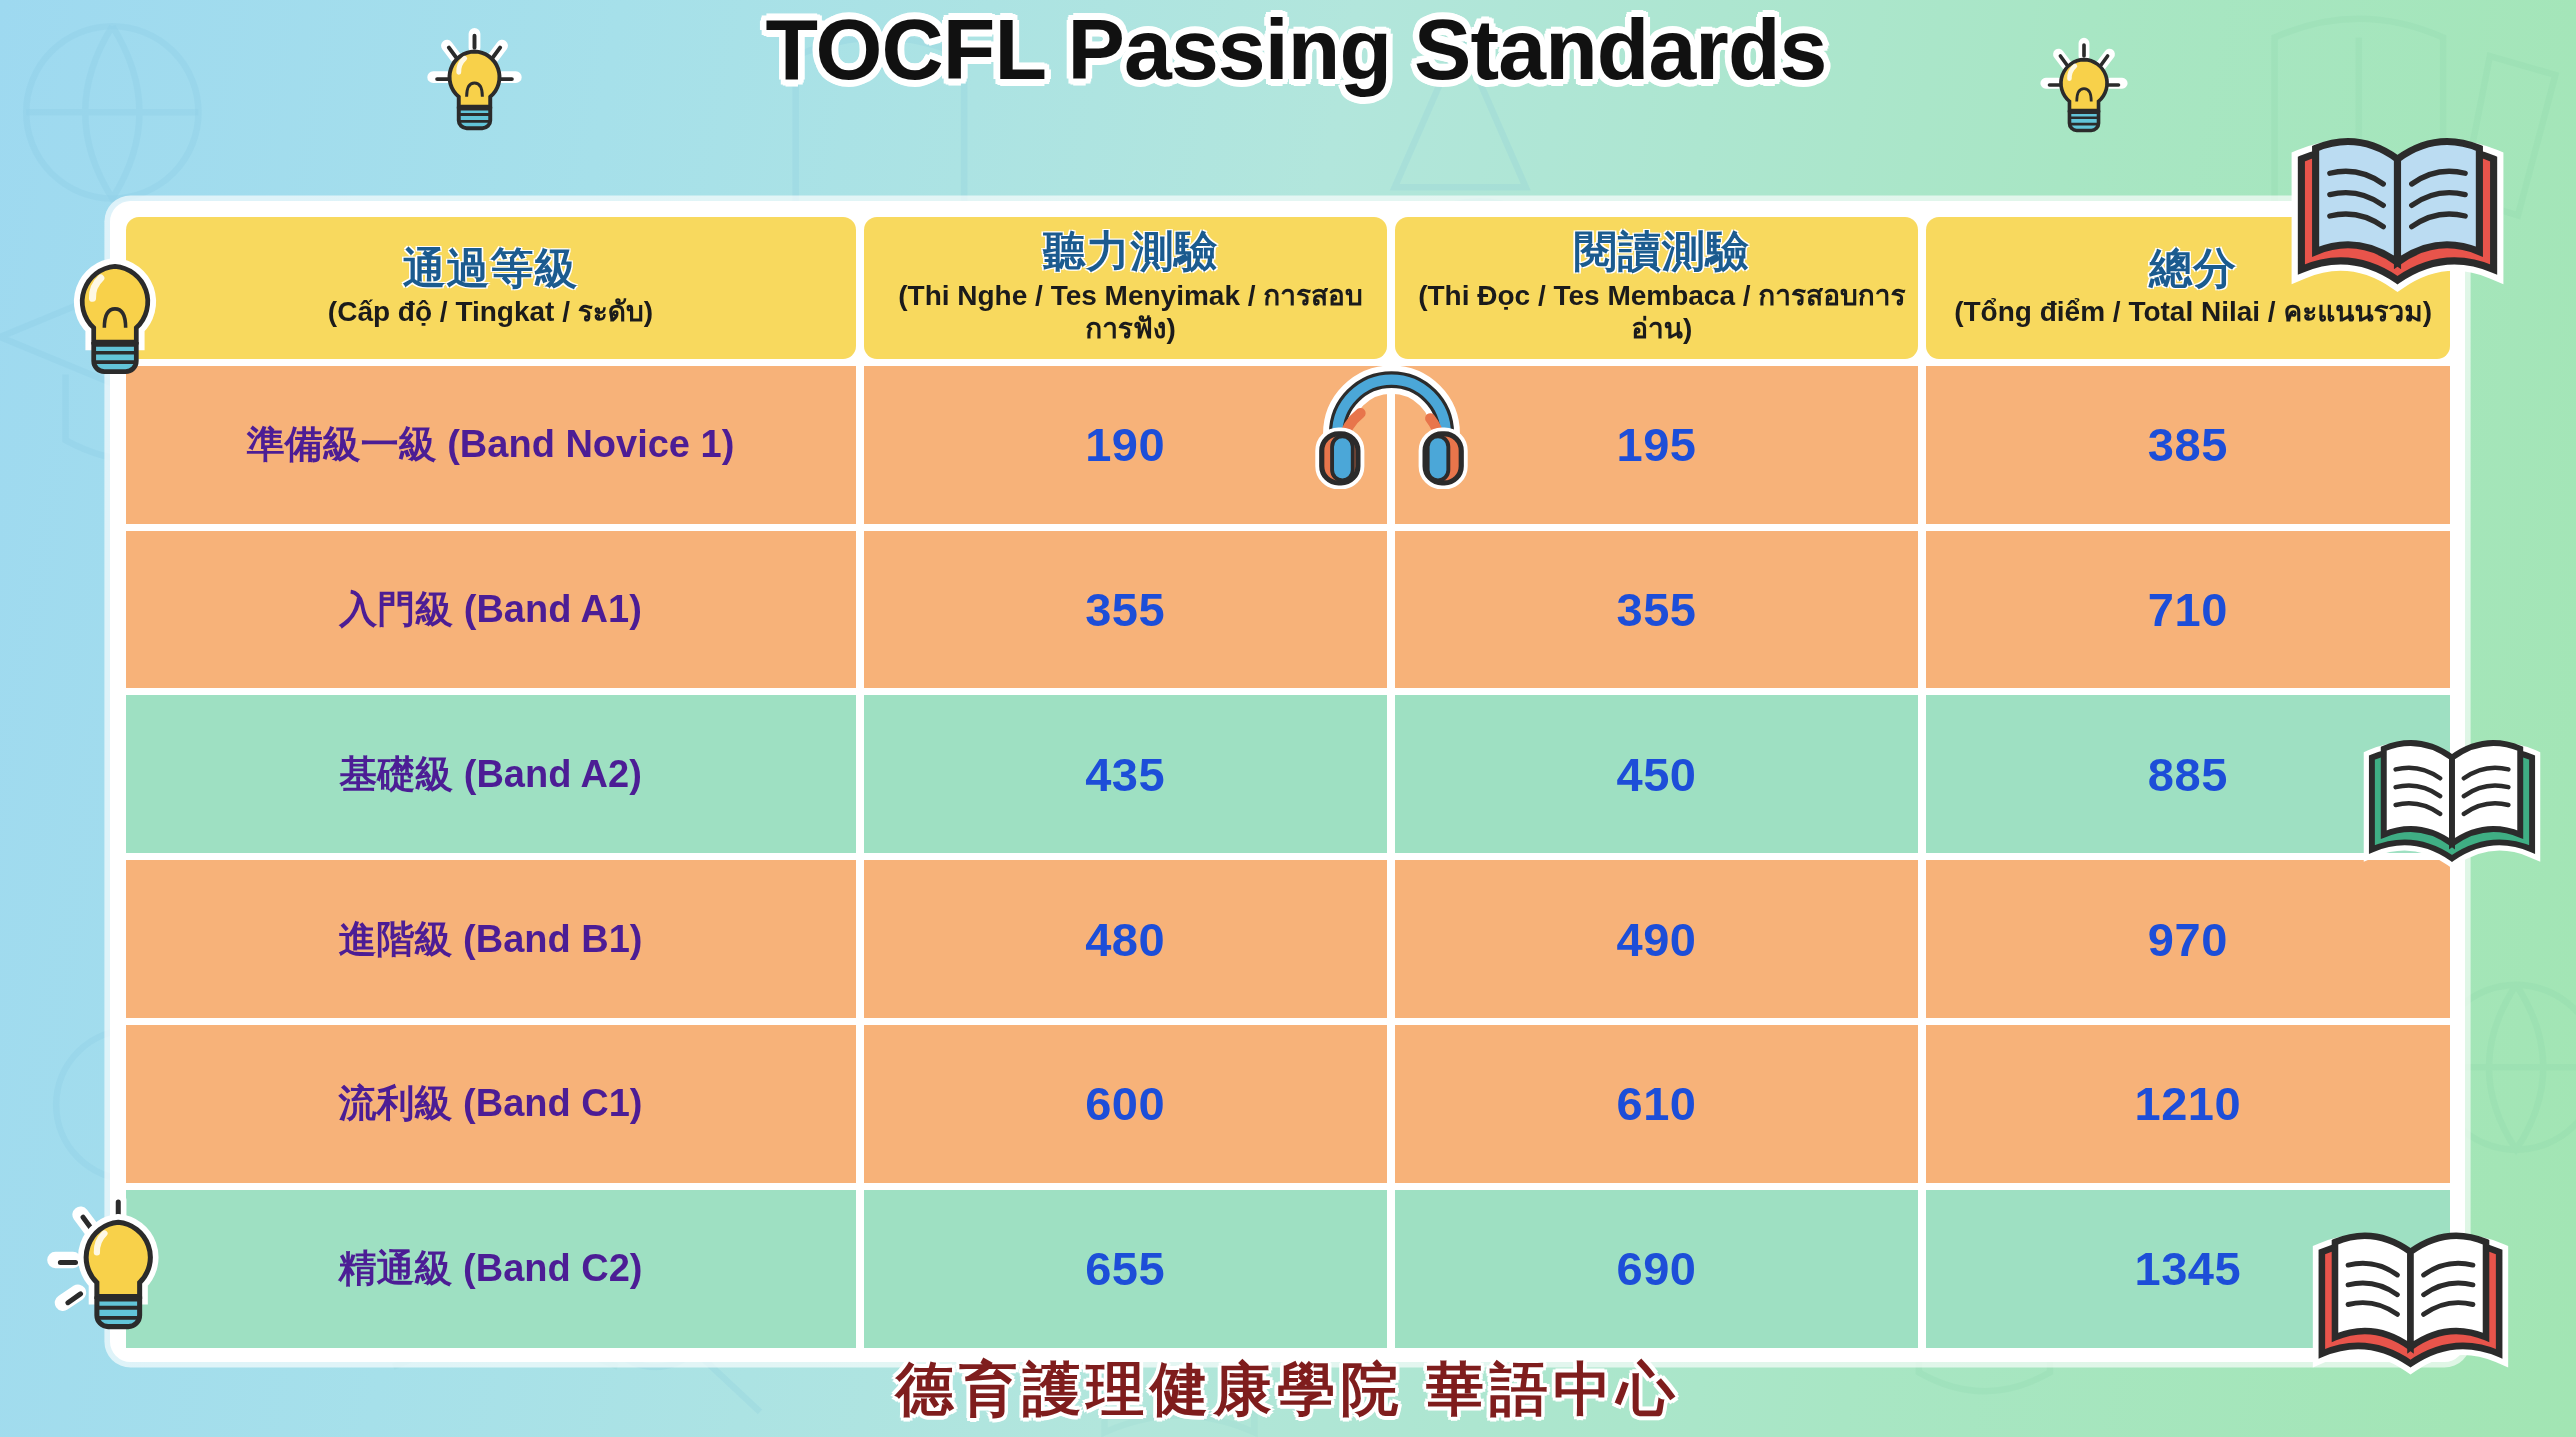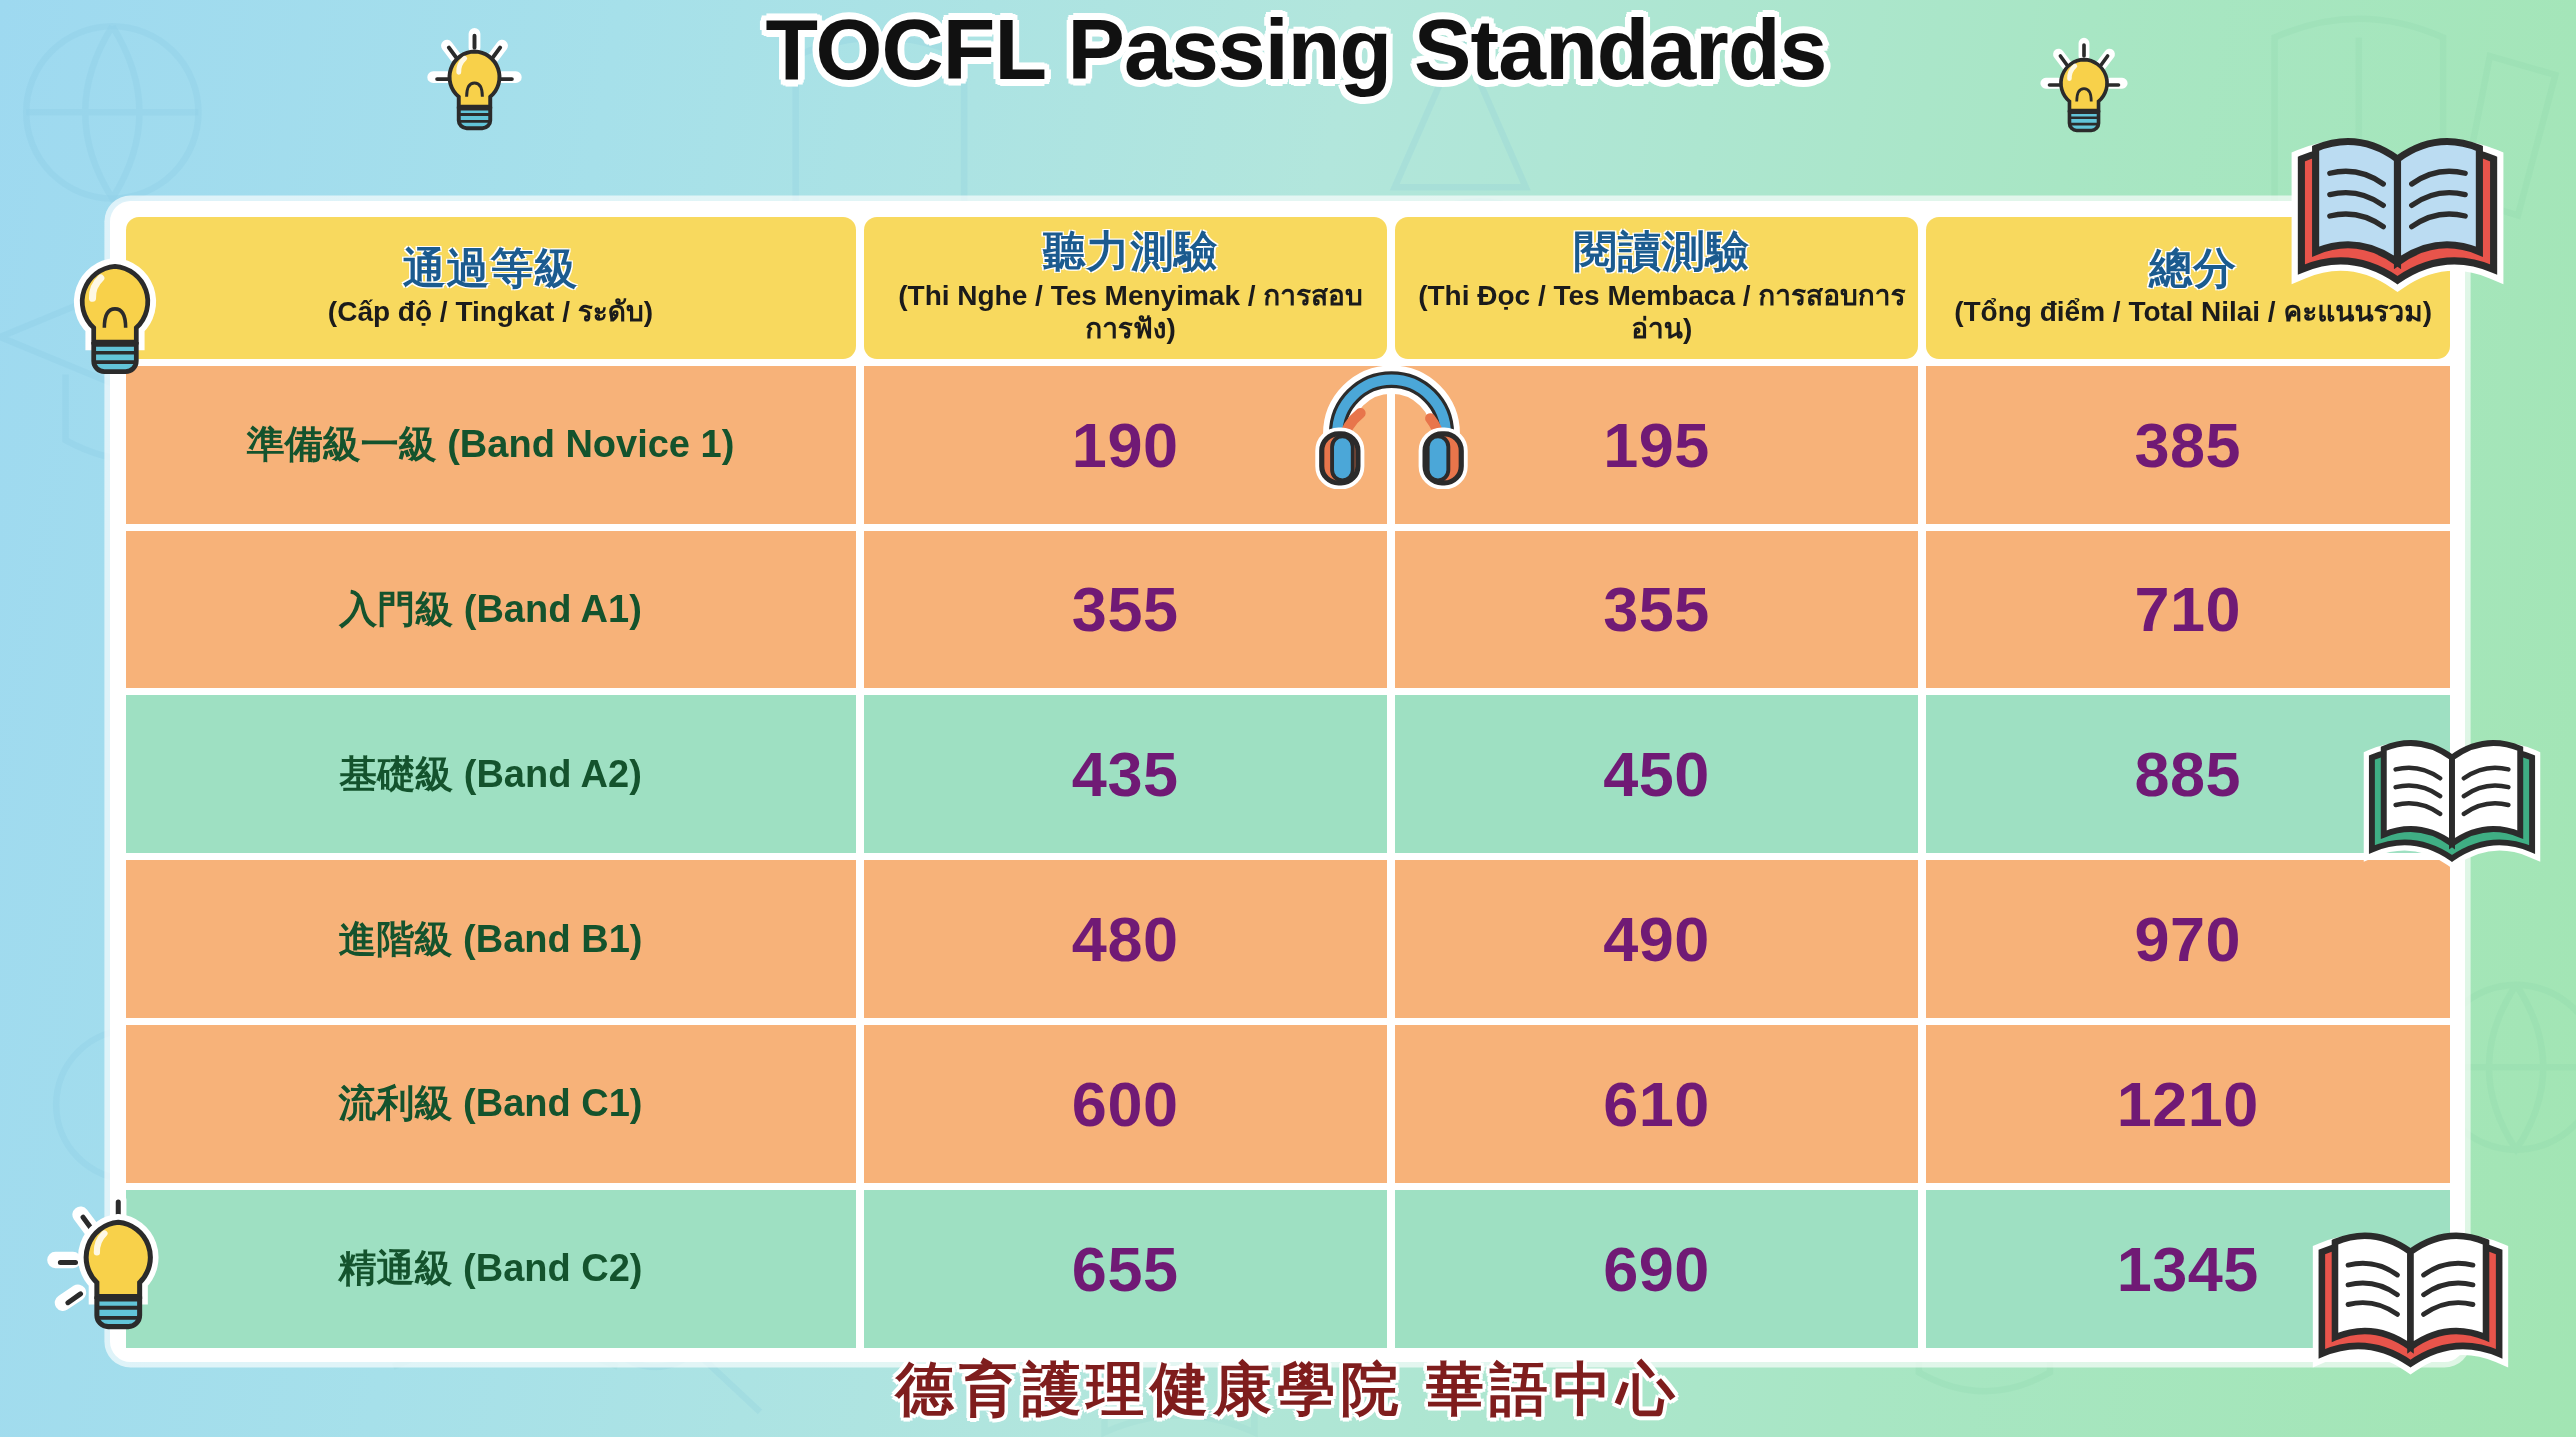--- a/index.html
+++ b/index.html
@@ -56,24 +56,24 @@
   .th-sub{
     display:block; color:#1b1b1b; font-size:28px; font-weight:bold;
     line-height:1.2; margin-top:3.7px;
   }
 
   tbody tr.r-orange td{ background:#F7B279; }
   tbody tr.r-green  td{ background:#9EE0C2; }
 
   td{ height:101px; }
   .cell-grade{
-    font-size:38px; font-weight:bold; color:#14532d; white-space:nowrap;
+    font-size:38px; font-weight:bold; color:#4c1d95; white-space:nowrap;
   }
   .cell-score{
-    font-size:63px; font-weight:bold; color:#701a75; letter-spacing:0.5px;
+    font-size:47px; font-weight:bold; color:#1d4ed8; letter-spacing:0.5px;
   }
 
   
   .footer{
     position:absolute; left:0; bottom:9.4px; width:100%; text-align:center;
     z-index:7;
   }
   .footer-text{
     font-size:58px; font-weight:bold; color:#7f1d1d; letter-spacing:5.6px;
     text-shadow:

